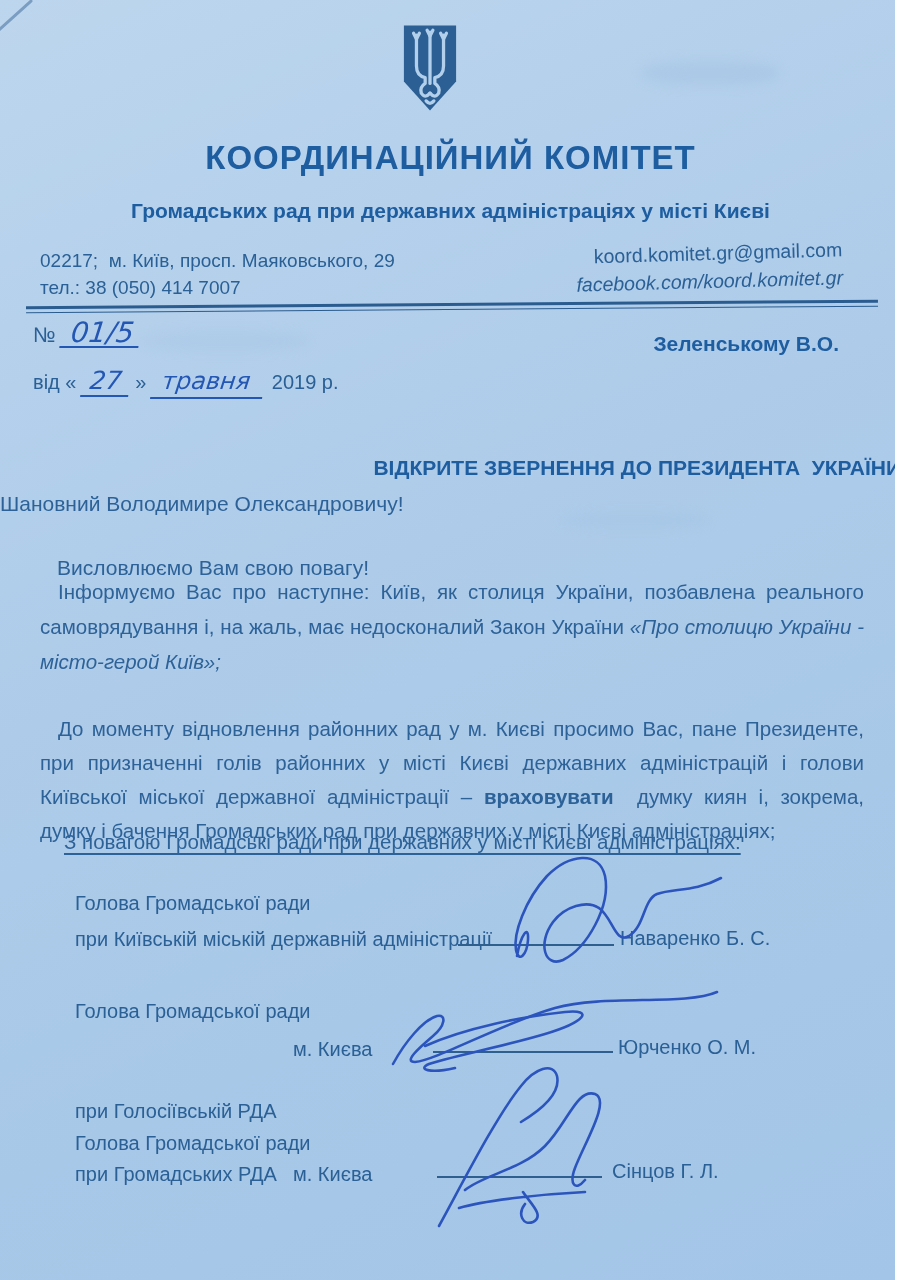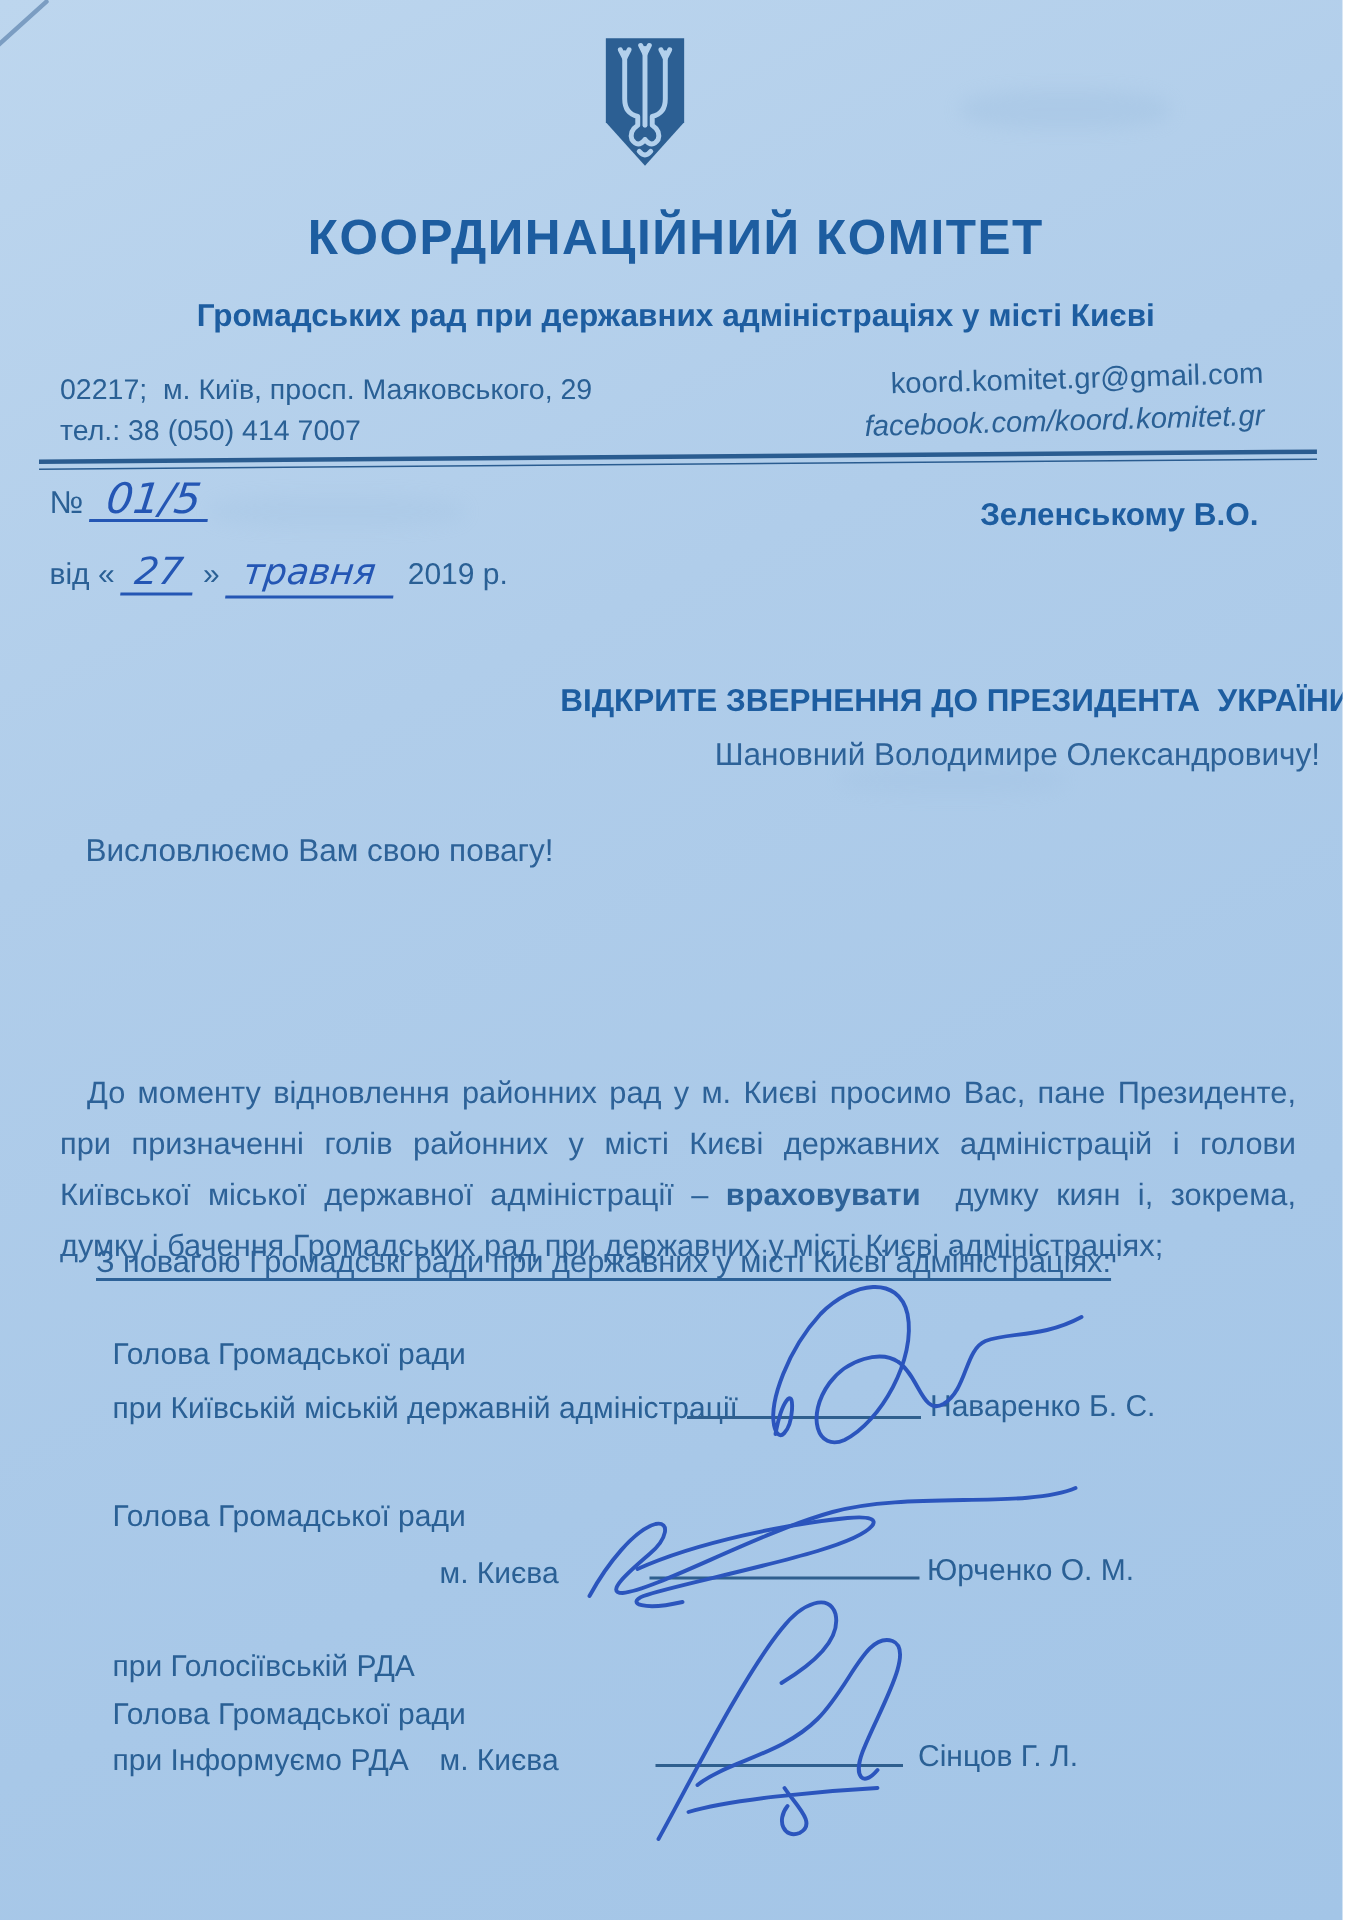--- a/index.html
+++ b/index.html
@@ -39,21 +39,21 @@
   .u { border-bottom:2px solid #2456b4; }
   .ref-no { left:33px; top:320px; font-size:21px; color:#2a6095; }
   .ref-no .hand { font-size:28px; line-height:26px; padding:0 6px 0 10px; }
   .ref-date { left:33px; top:366px; font-size:20px; color:#2a6095; }
   .ref-date .day { font-size:25px; padding:0 8px; }
   .ref-date .month { font-size:24px; padding:0 14px 2px 10px; margin-right:2px; }
   .addressee { right:56px; top:320px; text-align:right; font-size:21px; line-height:48px; }
 
   
   .subject { left:0; top:412px; width:901px; text-align:right; font-size:21px;margin-top:44px; }
-  .salutation { left:0; top:492px; width:880px; text-align:right; font-size:21px; color:#2d6298; }
+  .salutation { left:0; top:492px; width:880px; text-align:left; font-size:21px; color:#2d6298; }
   .respect { left:57px; top:540px; font-size:21px; color:#2d6298;margin-top:16px; }
   .para { left:40px; width:824px; font-size:20.5px; line-height:35px;
     text-align:justify; text-indent:18px; color:#2d6298; white-space:pre-wrap; }
   .p1 { top:574px; }
   .p2 { top:644px; }
   .p3 { top:712px; line-height:34px; }
   .closing { left:64px; top:830px; font-size:20.5px; color:#2d6298;
     text-decoration:underline; text-underline-offset:4px; }
 
   
@@ -121,20 +121,21 @@
 
   <div class="abs addressee bold-ink">
     <div>Зеленському В.О.</div>
   </div>
 
   <div class="abs subject bold-ink keepspace">ВІДКРИТЕ ЗВЕРНЕННЯ ДО ПРЕЗИДЕНТА  УКРАЇНИ</div>
 
   <div class="abs salutation">Шановний Володимире Олександровичу!</div>
   <div class="abs respect">Висловлюємо Вам свою повагу!</div>
 
+  <p class="abs para p1"><span>Інформуємо Вас про наступне: Київ, як столиця України, позбавлена реального самоврядування і, на жаль, має недосконалий Закон України </span><em>«Про столицю України - місто-герой Київ»;</em></p>
 
 
   <p class="abs para p3"><span>До моменту відновлення районних рад у м. Києві просимо Вас, пане Президенте, при призначенні голів районних у місті Києві державних адміністрацій і голови Київської міської державної адміністрації – </span><b>враховувати</b><span>  думку киян і, зокрема,  думку і бачення Громадських рад при державних у місті Києві адміністраціях;</span></p>
 
   <div class="abs closing">З повагою Громадські ради при державних у місті Києві адміністраціях:</div>
 
   <div class="abs sig-label" style="left:75px;top:892px;">Голова Громадської ради</div>
   <div class="abs sig-label" style="left:75px;top:928px;">при Київській міській державній адміністрації</div>
   <div class="abs sig-line" style="left:458px;top:944px;width:156px;"></div>
   <div class="abs sig-name" style="left:620px;top:927px;">Наваренко Б. С.</div>
@@ -147,21 +148,21 @@
   <div class="abs sig-label" style="left:75px;top:1100px;">при Голосіївській РДА</div>
   <div class="abs sig-label" style="left:293px;top:1038px;">м. Києва</div>
   <div class="abs sig-line" style="left:433px;top:1051px;width:180px;"></div>
   <div class="abs sig-name" style="left:618px;top:1036px;">Юрченко О. М.</div>
   <svg class="abs sig-svg" style="left:385px;top:982px;" width="345" height="95" viewBox="0 0 345 95">
     <path d="M8,82 C20,60 38,38 52,34 C62,32 60,44 48,54 C34,66 18,80 30,80 C52,78 120,40 170,26 C220,12 300,24 332,10"></path>
     <path d="M40,64 C80,46 140,34 180,30 C210,27 200,40 160,52 C120,64 60,76 44,82 C32,87 44,92 70,86"></path>
   </svg>
 
   <div class="abs sig-label" style="left:75px;top:1132px;">Голова Громадської ради</div>
-  <div class="abs sig-label" style="left:75px;top:1163px;">при Інформуємо РДА</div>
+  <div class="abs sig-label" style="left:75px;top:1163px;">при Громадських РДА</div>
   <div class="abs sig-label" style="left:293px;top:1163px;">м. Києва</div>
   <div class="abs sig-line" style="left:437px;top:1176px;width:165px;"></div>
   <div class="abs sig-name" style="left:612px;top:1160px;">Сінцов Г. Л.</div>
   <svg class="abs sig-svg" style="left:425px;top:1058px;" width="235" height="180" viewBox="0 0 235 180">
     <path d="M14,168 C34,132 70,60 96,28 C110,10 128,4 132,18 C136,36 116,52 96,64"></path>
     <path d="M40,132 C60,116 96,112 120,88 C142,66 152,30 170,36 C186,42 160,84 150,110 C144,126 150,134 160,122"></path>
     <path d="M34,150 C60,142 120,136 160,134 M98,134 C106,146 120,158 108,164 C98,168 92,156 100,146"></path>
   </svg>
 
 </div>

